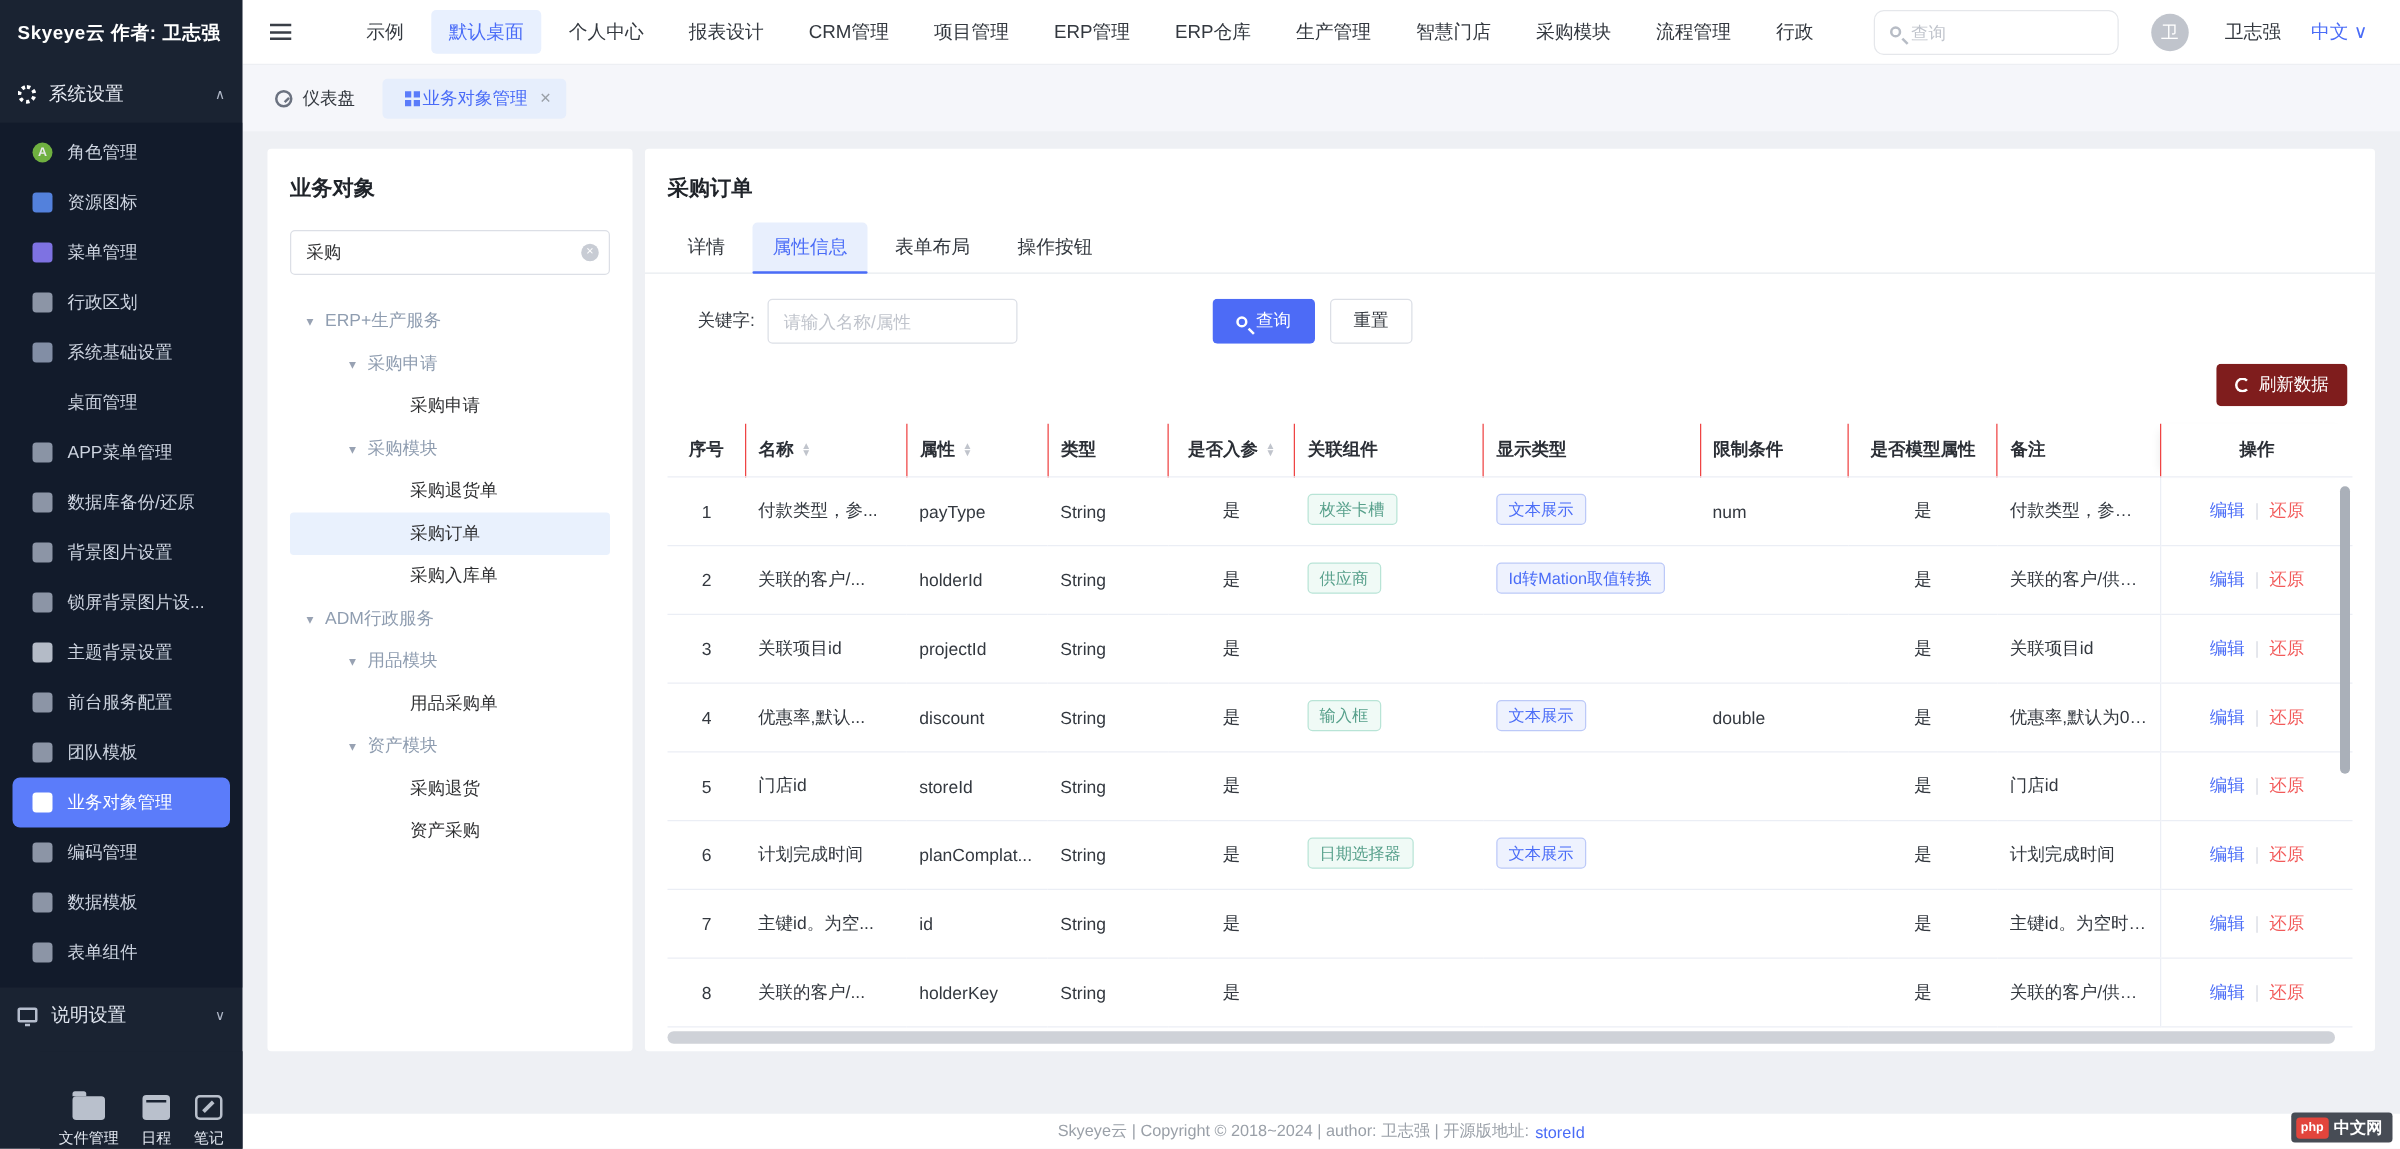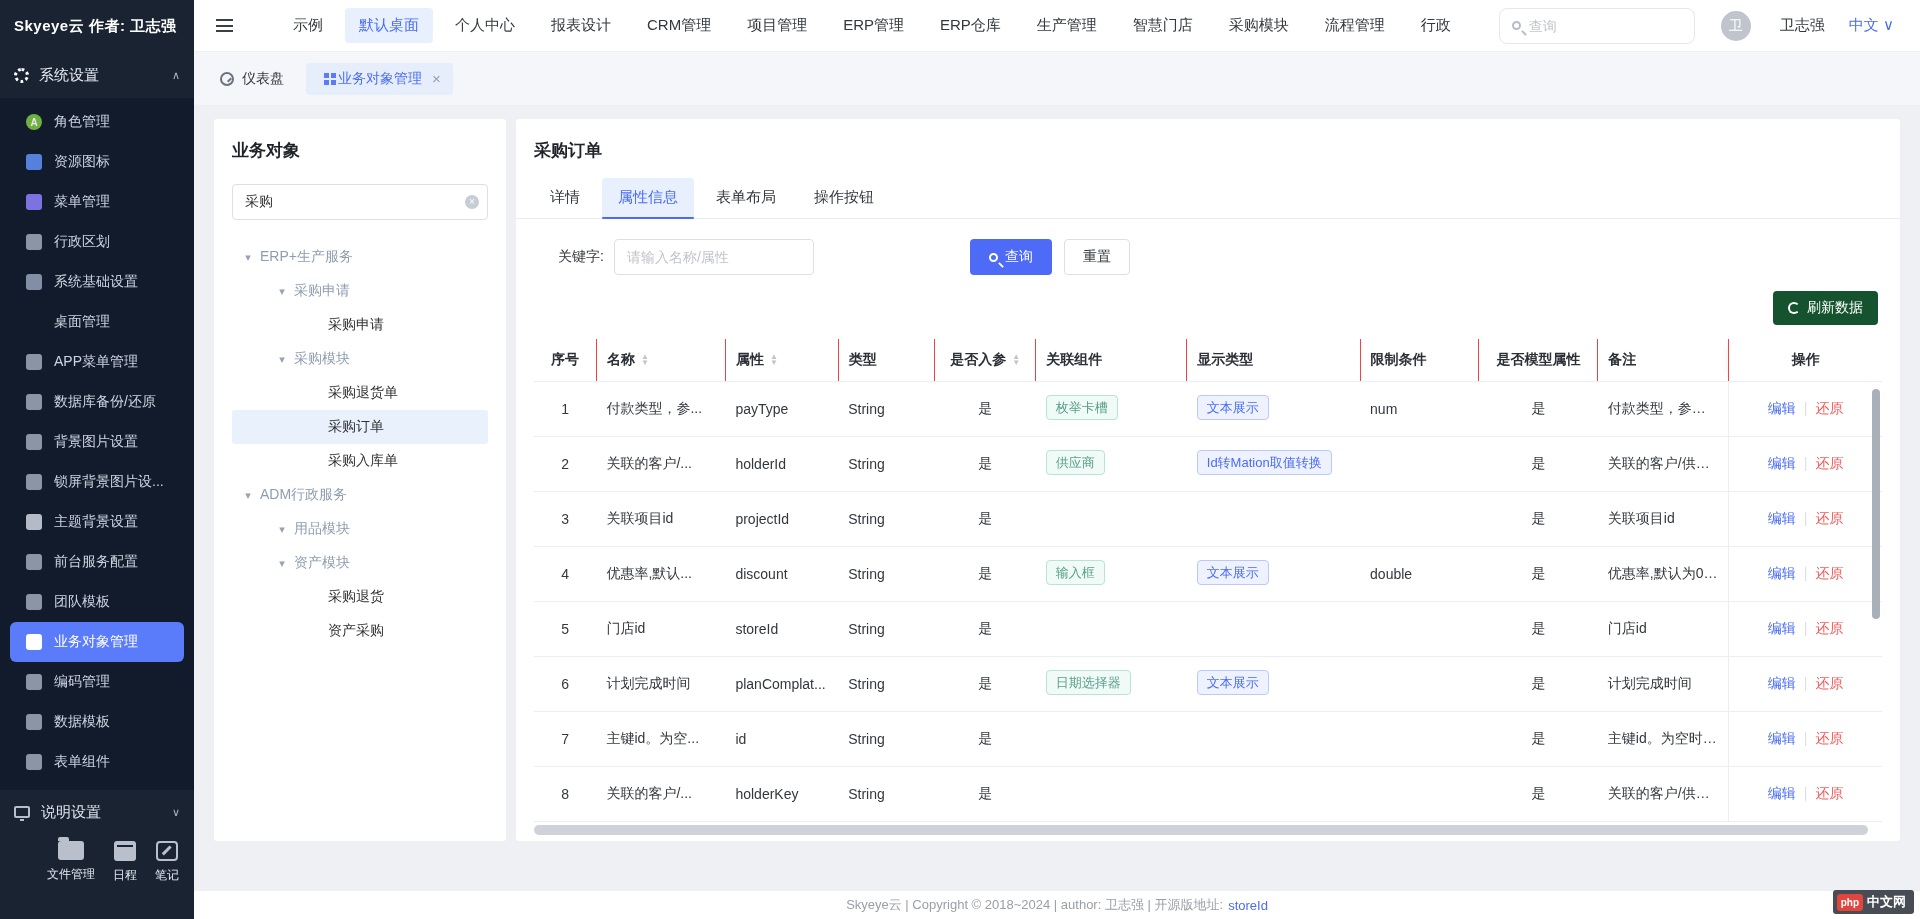--- a/index.html
+++ b/index.html
@@ -16,21 +16,21 @@
   .side-item { height:40px; display:flex; align-items:center; padding-left:26px; color:#cdd4e0; font-size:14px; cursor:pointer; }
   .side-item .si { width:16px; height:16px; border-radius:3px; margin-right:12px; flex:0 0 auto; opacity:.9; }
   .side-item .si.none { background:transparent !important; }
   .side-item .si.circle { border-radius:50%; display:flex; align-items:center; justify-content:center; color:#fff; font-size:10px; font-weight:bold; }
   .side-item.active { background:#5b7cfa; margin:0 10px; padding-left:16px; border-radius:6px; color:#fff; }
   .side-group { height:44px; display:flex; align-items:center; padding:0 14px; color:#dfe4ee; font-size:15px; cursor:pointer; flex:0 0 auto; }
   .side-group .grp-icon { width:16px; height:12px; border:2px solid #b6bece; border-radius:2px; margin-right:11px; position:relative; }
   .side-group .grp-icon::after { content:""; position:absolute; left:4px; right:4px; bottom:-5px; height:2px; background:#b6bece; }
   .side-group .grp-label { flex:1; }
   .menu-scroll { flex:1 1 auto; overflow:hidden; }
-  .side-bottom { flex:0 0 78px; display:flex; align-items:flex-start; justify-content:space-around; padding:0 6px; background:#1a2332;margin-left:32px; }
+  .side-bottom { flex:0 0 78px; display:flex; align-items:flex-end; justify-content:space-around; padding:0 6px; background:#1a2332;margin-left:32px; }
   .shortcut { display:flex; flex-direction:column; align-items:center; gap:6px; color:#e3e8f1; font-size:12px; cursor:pointer; }
   .ic-folder { width:26px; height:19px; background:#b9c0cc; border-radius:3px; position:relative; }
   .ic-folder::before { content:""; position:absolute; top:-4px; left:0; width:11px; height:4px; background:#b9c0cc; border-radius:2px 2px 0 0; }
   .ic-calendar { width:22px; height:20px; background:#b9c0cc; border-radius:3px; position:relative; }
   .ic-calendar::before { content:""; position:absolute; top:4px; left:3px; right:3px; height:2px; background:#1a2332; }
   .ic-note { width:22px; height:20px; border:2.5px solid #b9c0cc; border-radius:4px; position:relative; }
   .ic-note::after { content:""; position:absolute; width:11px; height:2.5px; background:#b9c0cc; transform:rotate(-45deg); top:6px; left:3px; }
 
   
   .topbar { position:absolute; left:194px; top:0; right:0; height:52px; background:#fff; border-bottom:1px solid #edeff3; display:flex; align-items:center; z-index:20; }
@@ -86,21 +86,21 @@
   .filter { display:flex; align-items:center; padding:20px 18px 6px 42px; }
   .filter .flabel { font-size:14px; color:#33383f; margin-right:10px; }
   .filter input { width:200px; height:36px; border:1px solid #dcdfe6; border-radius:4px; padding:0 12px; font-size:14px; outline:none; }
   .filter input::placeholder { color:#c0c4cc; }
   .btn { height:36px; border-radius:4px; font-size:14px; display:inline-flex; align-items:center; gap:7px; padding:0 18px; cursor:pointer; border:1px solid transparent; }
   .btn-primary { background:#4d6bf6; color:#fff; margin-left:156px; }
   .btn-plain { background:#fff; border-color:#dcdfe6; color:#33383f; margin-left:12px; }
   .btn .mag { border-color:#fff; }
   .btn .mag::after { background:#fff; }
   .refresh-row { display:flex; justify-content:flex-end; padding:10px 22px 2px; }
-  .btn-refresh { background:#14532d; color:#fff; height:34px; padding:0 14px; font-size:14px; }
+  .btn-refresh { background:#7f1d1d; color:#fff; height:34px; padding:0 14px; font-size:14px; }
   .spin { width:12px; height:12px; border:2px solid #fff; border-right-color:transparent; border-radius:50%; }
 
   
   .twrap { margin:12px 18px 0; position:relative; }
   table { width:100%; border-collapse:collapse; table-layout:fixed; }
   th { font-size:14px; color:#2b2f36; font-weight:bold; text-align:left; padding:12px 10px; border-bottom:1px solid #ebeef5; border-right:1px solid #ef4444; white-space:nowrap; }
   th .thx { display:flex; align-items:center; gap:6px; }
   th.center .thx { justify-content:center; }
   .sort { display:inline-flex; flex-direction:column; line-height:6px; font-size:8px; color:#c0c4cc; }
   td { font-size:14px; color:#33383f; padding:10px; height:55px; border-bottom:1px solid #ebeef5; white-space:nowrap; overflow:hidden; text-overflow:ellipsis; }
@@ -308,20 +308,24 @@
             <span>采购入库单</span>
           </div>
           <div class="tree-row parent" style="padding-left: 8px;">
             <span class="caret">▾</span>
             <span>ADM行政服务</span>
           </div>
           <div class="tree-row parent" style="padding-left: 42px;">
             <span class="caret">▾</span>
             <span>用品模块</span>
           </div>
+          <div class="tree-row leaf" style="padding-left: 76px;">
+            <span class="caret"></span>
+            <span>用品采购单</span>
+          </div>
           <div class="tree-row parent" style="padding-left: 42px;">
             <span class="caret">▾</span>
             <span>资产模块</span>
           </div>
           <div class="tree-row leaf" style="padding-left: 76px;">
             <span class="caret"></span>
             <span>采购退货</span>
           </div>
           <div class="tree-row leaf" style="padding-left: 76px;">
             <span class="caret"></span>

